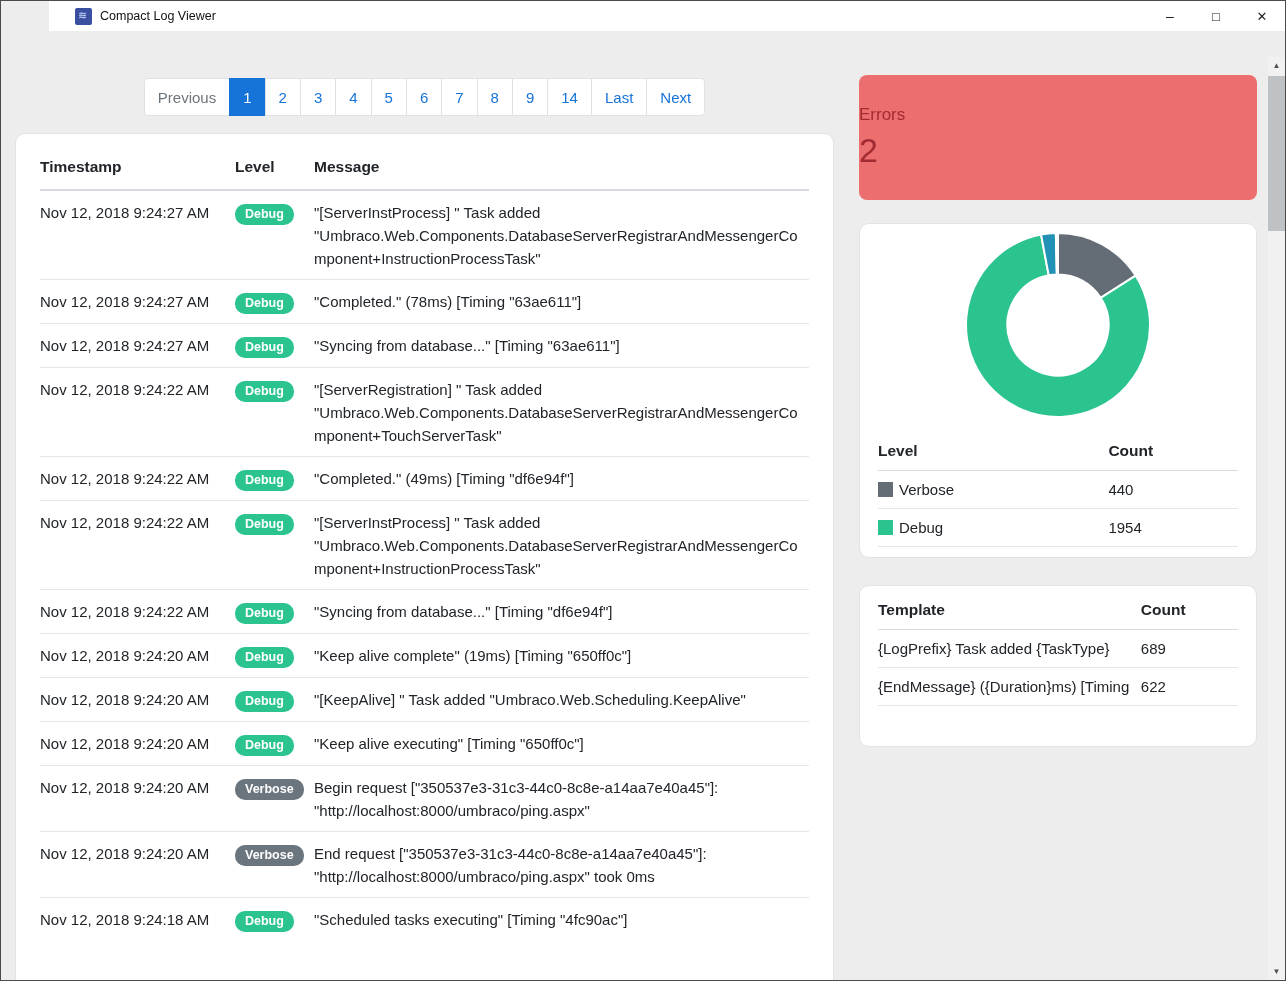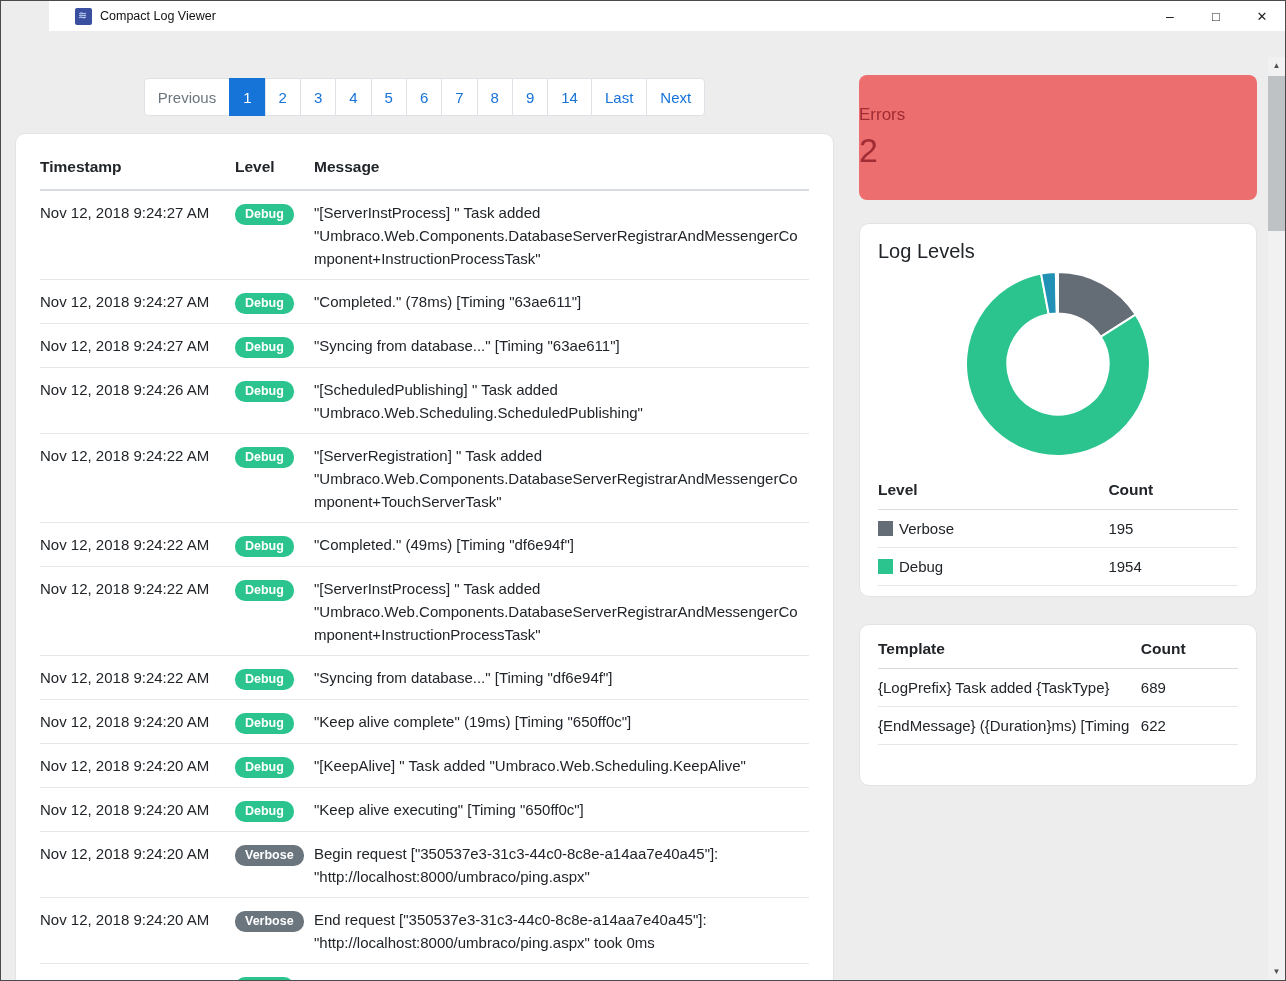--- a/index.html
+++ b/index.html
@@ -140,25 +140,20 @@
                 <td class="col-ts">Nov 12, 2018 9:24:27 AM</td>
                 <td class="col-lv"><span class="badge" style="background: rgb(43, 196, 143);">Debug</span></td>
                 <td class="msg">"Completed." (78ms) [Timing "63ae611"]</td>
               </tr>
               <tr>
                 <td class="col-ts">Nov 12, 2018 9:24:27 AM</td>
                 <td class="col-lv"><span class="badge" style="background: rgb(43, 196, 143);">Debug</span></td>
                 <td class="msg">"Syncing from database..." [Timing "63ae611"]</td>
               </tr>
               <tr>
-                <td class="col-ts">Nov 12, 2018 9:24:26 AM</td>
-                <td class="col-lv"><span class="badge" style="background: rgb(43, 196, 143);">Debug</span></td>
-                <td class="msg">"[ScheduledPublishing] " Task added "Umbraco.Web.Scheduling.ScheduledPublishing"</td>
-              </tr>
-              <tr>
                 <td class="col-ts">Nov 12, 2018 9:24:22 AM</td>
                 <td class="col-lv"><span class="badge" style="background: rgb(43, 196, 143);">Debug</span></td>
                 <td class="msg">"[ServerRegistration] " Task added "Umbraco.Web.Components.DatabaseServerRegistrarAndMessengerComponent+TouchServerTask"</td>
               </tr>
               <tr>
                 <td class="col-ts">Nov 12, 2018 9:24:22 AM</td>
                 <td class="col-lv"><span class="badge" style="background: rgb(43, 196, 143);">Debug</span></td>
                 <td class="msg">"Completed." (49ms) [Timing "df6e94f"]</td>
               </tr>
               <tr>
@@ -206,39 +201,38 @@
       </div>
     </div>
 
     <div class="right-col">
       <div class="errors-card" id="errors-card" style="background: rgb(237, 110, 110); color: rgb(162, 44, 52);">
         <div class="errors-title">Errors</div>
         <div class="errors-count">2</div>
       </div>
 
       <div class="card panel">
-        <div class="panel-title">Log Levels</div>
         <svg class="donut-svg" width="362" height="195" viewBox="0 0 362 195" id="donut">
             <path d="M 181 5 A 92 92 0 0 1 258.6009613648706 47.582484934510695 L 223.68052875067883 69.82036671398089 A 50.6 50.6 0 0 0 181 46.4 Z" fill="#646d76" stroke="#ffffff" stroke-width="2"></path>
             <path d="M 258.6009613648706 47.582484934510695 A 92 92 0 1 1 164.06730727040843 6.571664192437794 L 171.68701899872462 47.264415305840785 A 50.6 50.6 0 1 0 223.68052875067883 69.82036671398089 Z" fill="#2bc48f" stroke="#ffffff" stroke-width="2"></path>
             <path d="M 164.06730727040843 6.571664192437794 A 92 92 0 0 1 178.8414937503963 5.025324948818536 L 179.81282156271797 46.4139287218502 A 50.6 50.6 0 0 0 171.68701899872462 47.264415305840785 Z" fill="#2191b5" stroke="#ffffff" stroke-width="2"></path>
             <path d="M 178.8414937503963 5.025324948818536 A 92 92 0 0 1 180.52029010052905 5.0012506693033885 L 180.73615955529098 46.40068786811686 A 50.6 50.6 0 0 0 179.81282156271797 46.4139287218502 Z" fill="#fdc30f" stroke="#ffffff" stroke-width="2"></path>
             <path d="M 180.52029010052905 5.0012506693033885 A 92 92 0 0 1 180.99999999999997 5 L 181 46.4 A 50.6 50.6 0 0 0 180.73615955529098 46.40068786811686 Z" fill="#ee7d23" stroke="#ffffff" stroke-width="2"></path>
           </svg>
         <table class="panel-table">
           <thead>
             <tr>
               <th>Level</th>
               <th class="count-col">Count</th>
             </tr>
           </thead>
           <tbody id="legend-rows">
               <tr>
                 <td><span class="swatch" style="background: rgb(100, 109, 118);"></span>Verbose</td>
-                <td class="count-col">195</td>
+                <td class="count-col">440</td>
               </tr>
               <tr>
                 <td><span class="swatch" style="background: rgb(43, 196, 143);"></span>Debug</td>
                 <td class="count-col">1954</td>
               </tr>
             </tbody>
         </table>
       </div>
 
       <div class="card panel" style="padding-bottom:40px;">

